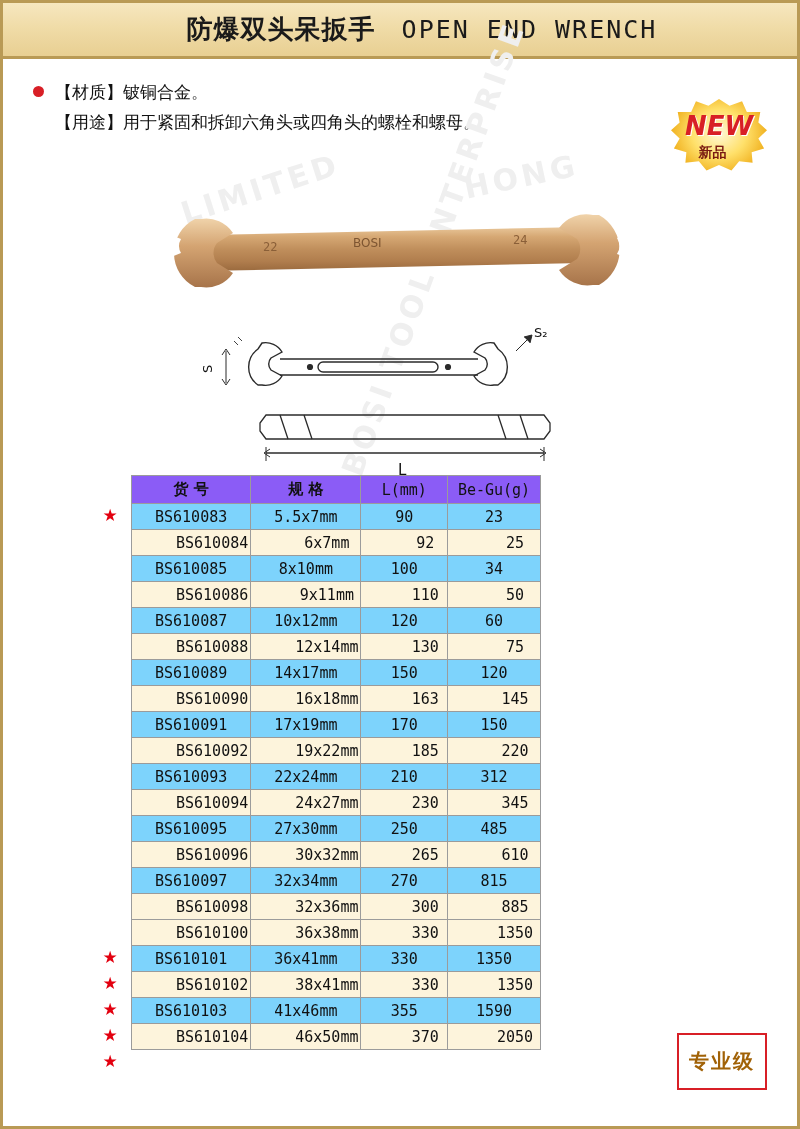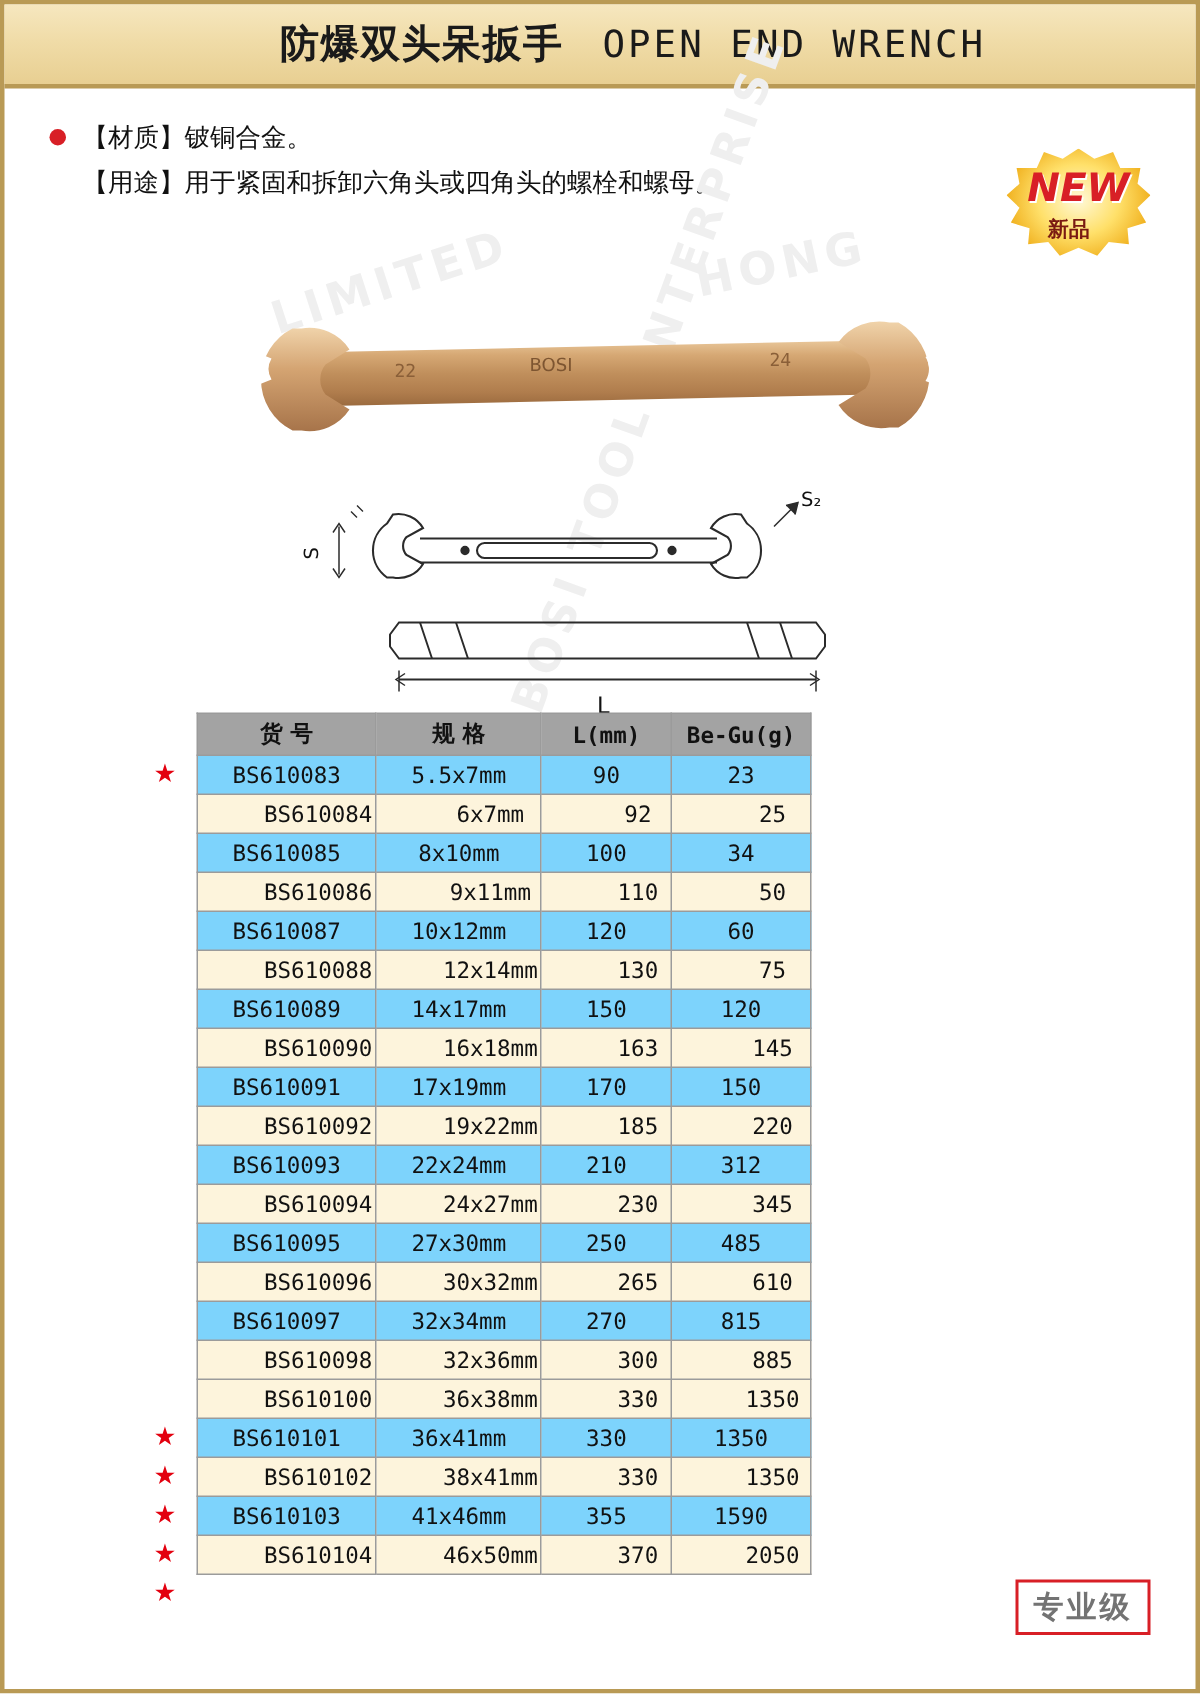--- a/index.html
+++ b/index.html
@@ -129,29 +129,29 @@
   }
   table.spec th, table.spec td {
     border: 1px solid #9b9b9b;
     text-align: center;
     height: 26px;
     padding: 0 2px;
     color: #111;
     white-space: nowrap;
   }
   table.spec thead th {
-    background: #a3a3a3;
+    background: #8b5cf6;
     font-family: "DejaVu Sans", sans-serif;
     font-weight: bold;
     font-size: 15px;
     height: 28px;
   }
   table.spec thead th.mono {
     font-family: "DejaVu Sans Mono", monospace;
-    font-weight: bold;
+    font-weight: normal;
     margin-top: 31px;
   }
   table.spec tbody tr.odd td { background: #7dd3fc; }
   table.spec tbody tr.even td { background: #fdf4dc; padding-left: 44px; }
   td.c-code { width: 118px; }
   td.c-size { width: 100px; margin-left: 32px; }
   td.c-len  { width: 88px; }
   td.c-wt   { width: 94px; }
   .star-col {
     position: absolute;
@@ -163,25 +163,25 @@
     line-height: 26px;
     pointer-events: none;
   }
   .star-row { height: 26px; }
   .star-row.head { height: 28px; }
   
   .pro-badge {
     position: absolute;
     right: 30px; bottom: 36px;
     border: 2px solid #d81f26;
-    color: #737373;
+    color: #a16207;
     font-family: Liberation Serif, serif;
     font-weight: bold;
     font-size: 20px;
-    padding: 3px 10px;
+    padding: 13px 10px;
     letter-spacing: 2px;
   }
 </style>
 </head>
 <body>
 
 <div class="page">
 
   <div class="header">
     <span class="title-cn">防爆双头呆扳手</span>

